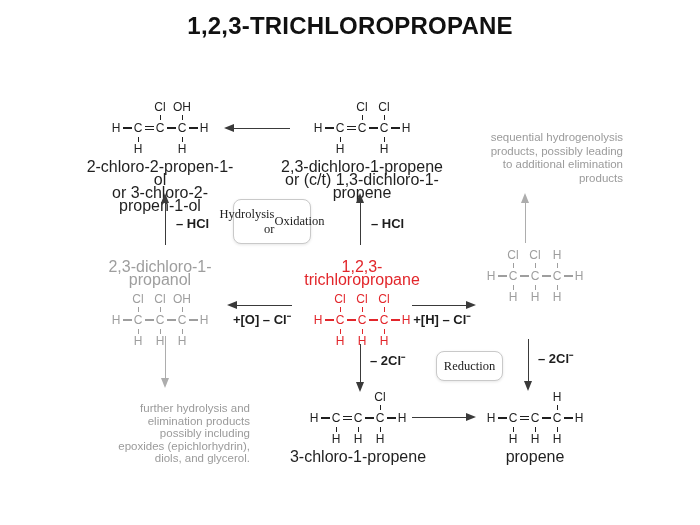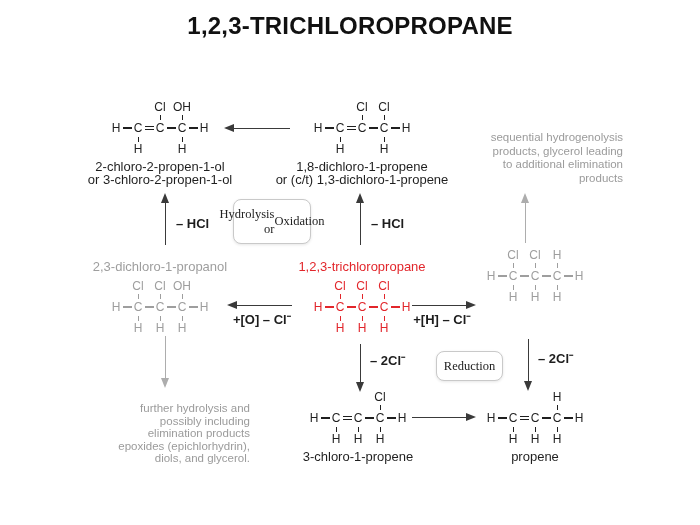--- a/index.html
+++ b/index.html
@@ -8,21 +8,21 @@
   .title{position:absolute;left:0;top:12px;width:700px;text-align:center;
          font-size:24px;font-weight:bold;color:var(--title);letter-spacing:0.2px;}
   
   .structure{position:absolute;text-align:center;}
   .mol{display:inline-grid;grid-template-columns:repeat(9,11px);
        grid-template-rows:14px 6px 16px 6px 14px;font-size:12px;font-weight:normal;}
   .cell{display:flex;align-items:center;justify-content:center;white-space:nowrap;}
   .vbar{width:1px;height:5px;background:currentColor;}
   .hb{width:9px;height:1.2px;background:currentColor;}
   .bond2{display:flex;flex-direction:column;gap:2px;}
-  .slabel{font-size:13px;line-height:13px;font-weight:normal;}
+  .slabel{font-size:16px;line-height:13px;font-weight:normal;}
   .slabel.above{margin-bottom:6px;}
   .slabel.below{margin-top:4px;}
   
   .gtext{position:absolute;text-align:right;font-size:11.5px;line-height:13px;
          color:var(--note-gray);}
   
   .rbox{position:absolute;border:1px solid var(--box-border);border-radius:8px;background:#fff;
         box-shadow:0 1px 3px rgba(0,0,0,.10);display:flex;align-items:center;justify-content:center;
         text-align:right;font-family:"Liberation Serif",serif;font-size:12.5px;
         line-height:15px;color:#222;}
@@ -175,21 +175,21 @@
         <div class="cell"></div>
         <div class="cell"></div>
         <div class="cell">H</div>
         <div class="cell"></div>
         <div class="cell"></div>
         <div class="cell"></div>
         <div class="cell">H</div>
         <div class="cell"></div>
         <div class="cell"></div>
       </div><div class="slabel below">
-        <div>1,8-dichloro-1-propene</div>
+        <div>2,3-dichloro-1-propene</div>
         <div>or (c/t) 1,3-dichloro-1-propene</div>
       </div></div>
   <div class="structure" style="left: 85px; top: 260px; width: 150px; color: var(--structure-gray);"><div class="slabel above">
         <div>2,3-dichloro-1-propanol</div>
       </div><div class="mol">
         <div class="cell"></div>
         <div class="cell"></div>
         <div class="cell">Cl</div>
         <div class="cell"></div>
         <div class="cell">Cl</div>
@@ -522,28 +522,28 @@
         <div class="cell"></div>
         <div class="cell">H</div>
         <div class="cell"></div>
         <div class="cell"></div>
       </div><div class="slabel below">
         <div>propene</div>
       </div></div>
 
   <div class="gtext" style="left:443px;top:131px;width:180px;line-height:13.5px;">
       <div>sequential hydrogenolysis</div>
-      <div>products, glycerol leading</div>
+      <div>products, possibly leading</div>
       <div>to additional elimination</div>
       <div>products</div>
     </div>
   <div class="gtext" style="left:70px;top:402px;width:180px;line-height:12.5px;">
       <div>further hydrolysis and</div>
+      <div>elimination products</div>
       <div>possibly including</div>
-      <div>elimination products</div>
       <div>epoxides (epichlorhydrin),</div>
       <div>diols, and glycerol.</div>
     </div>
 
   <div class="rbox" style="left:233px;top:199px;width:76px;height:43px;">
       <div>Hydrolysis or</div>
       <div>Oxidation</div>
     </div>
   <div class="rbox" style="left:436px;top:351px;width:65px;height:28px;">Reduction</div>
 

